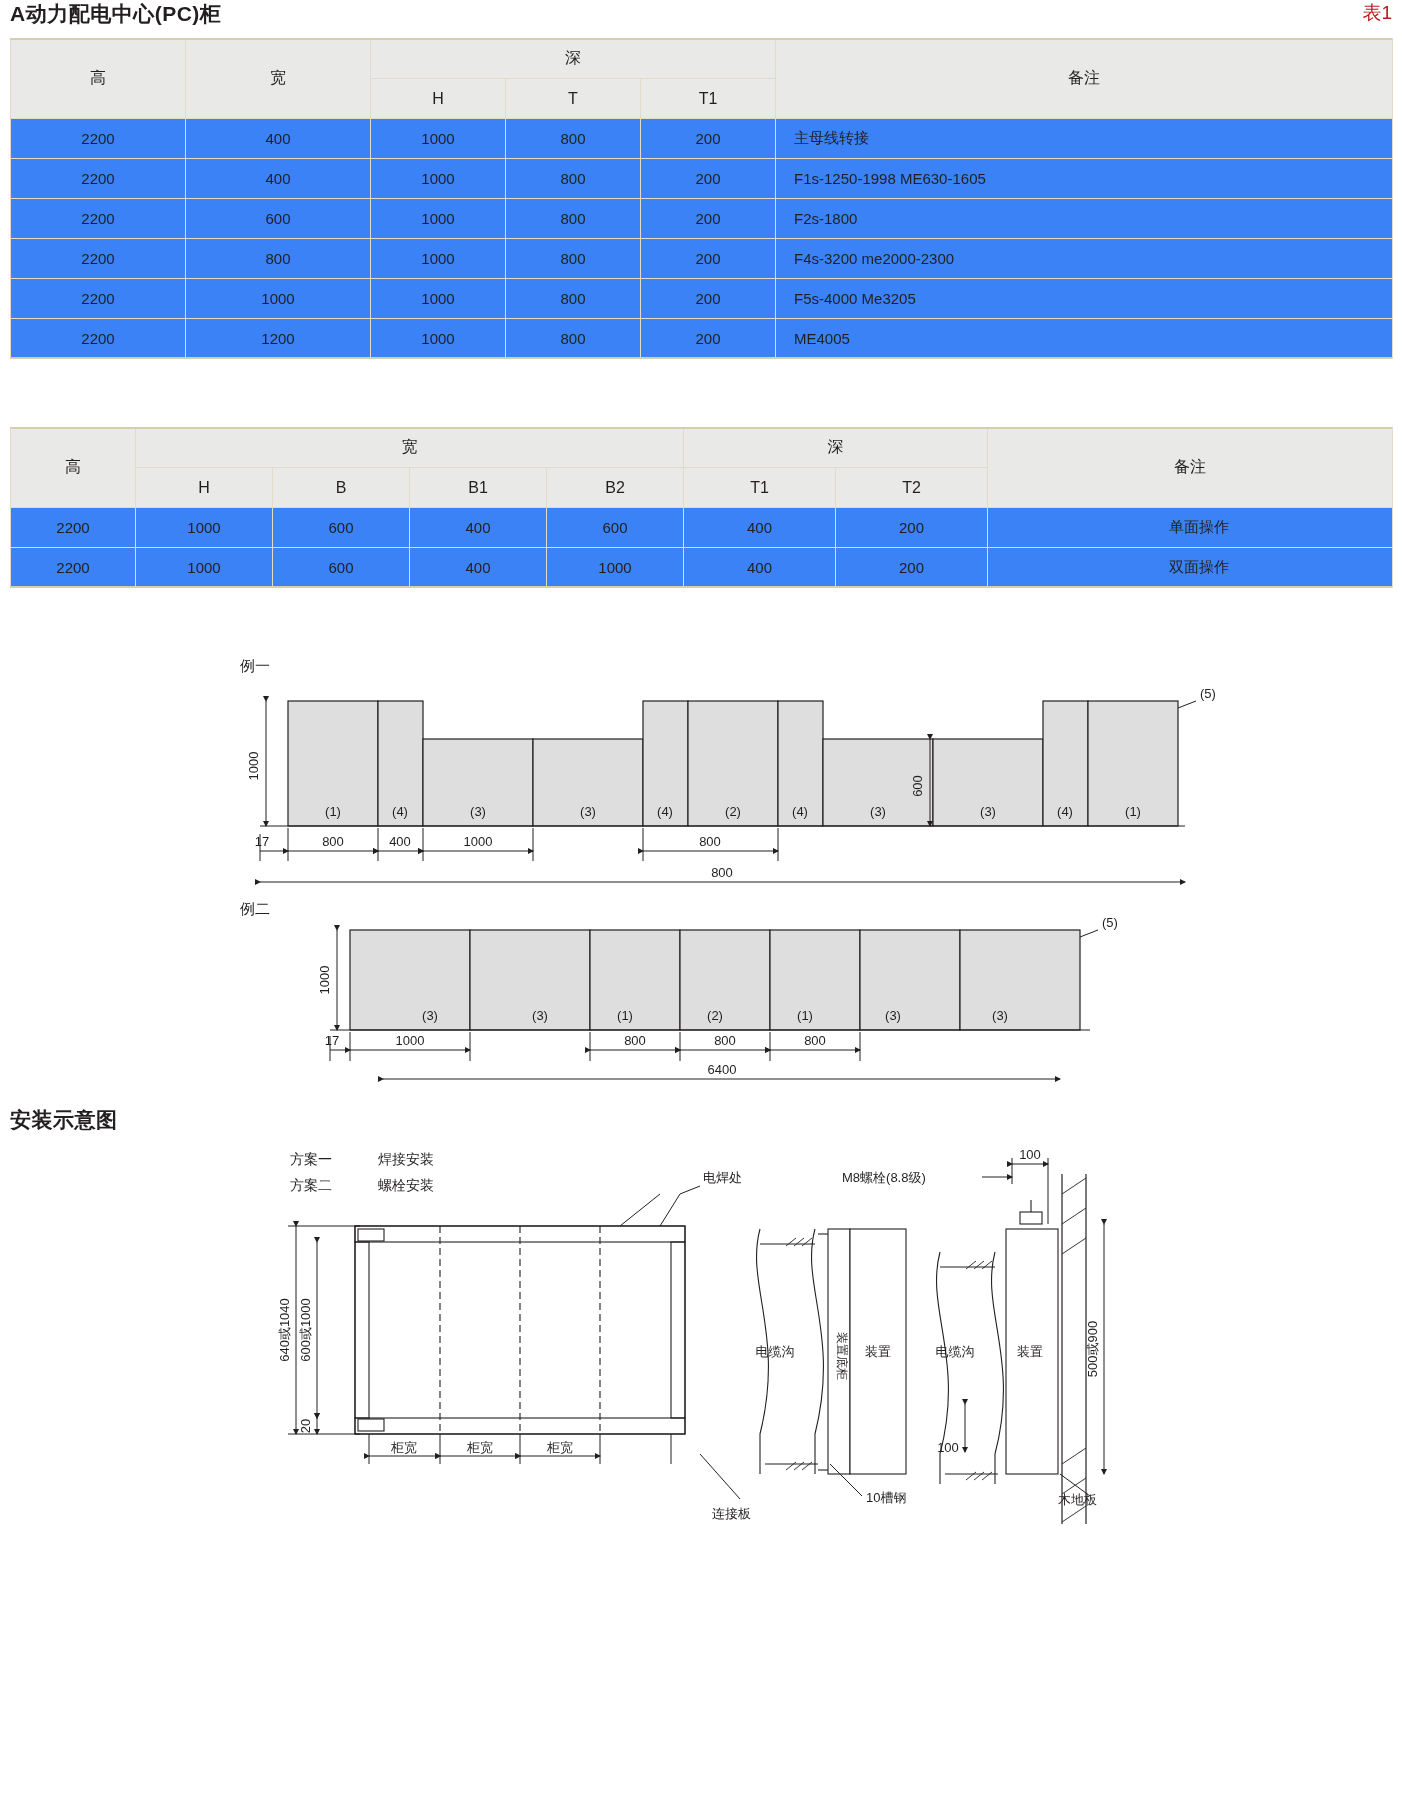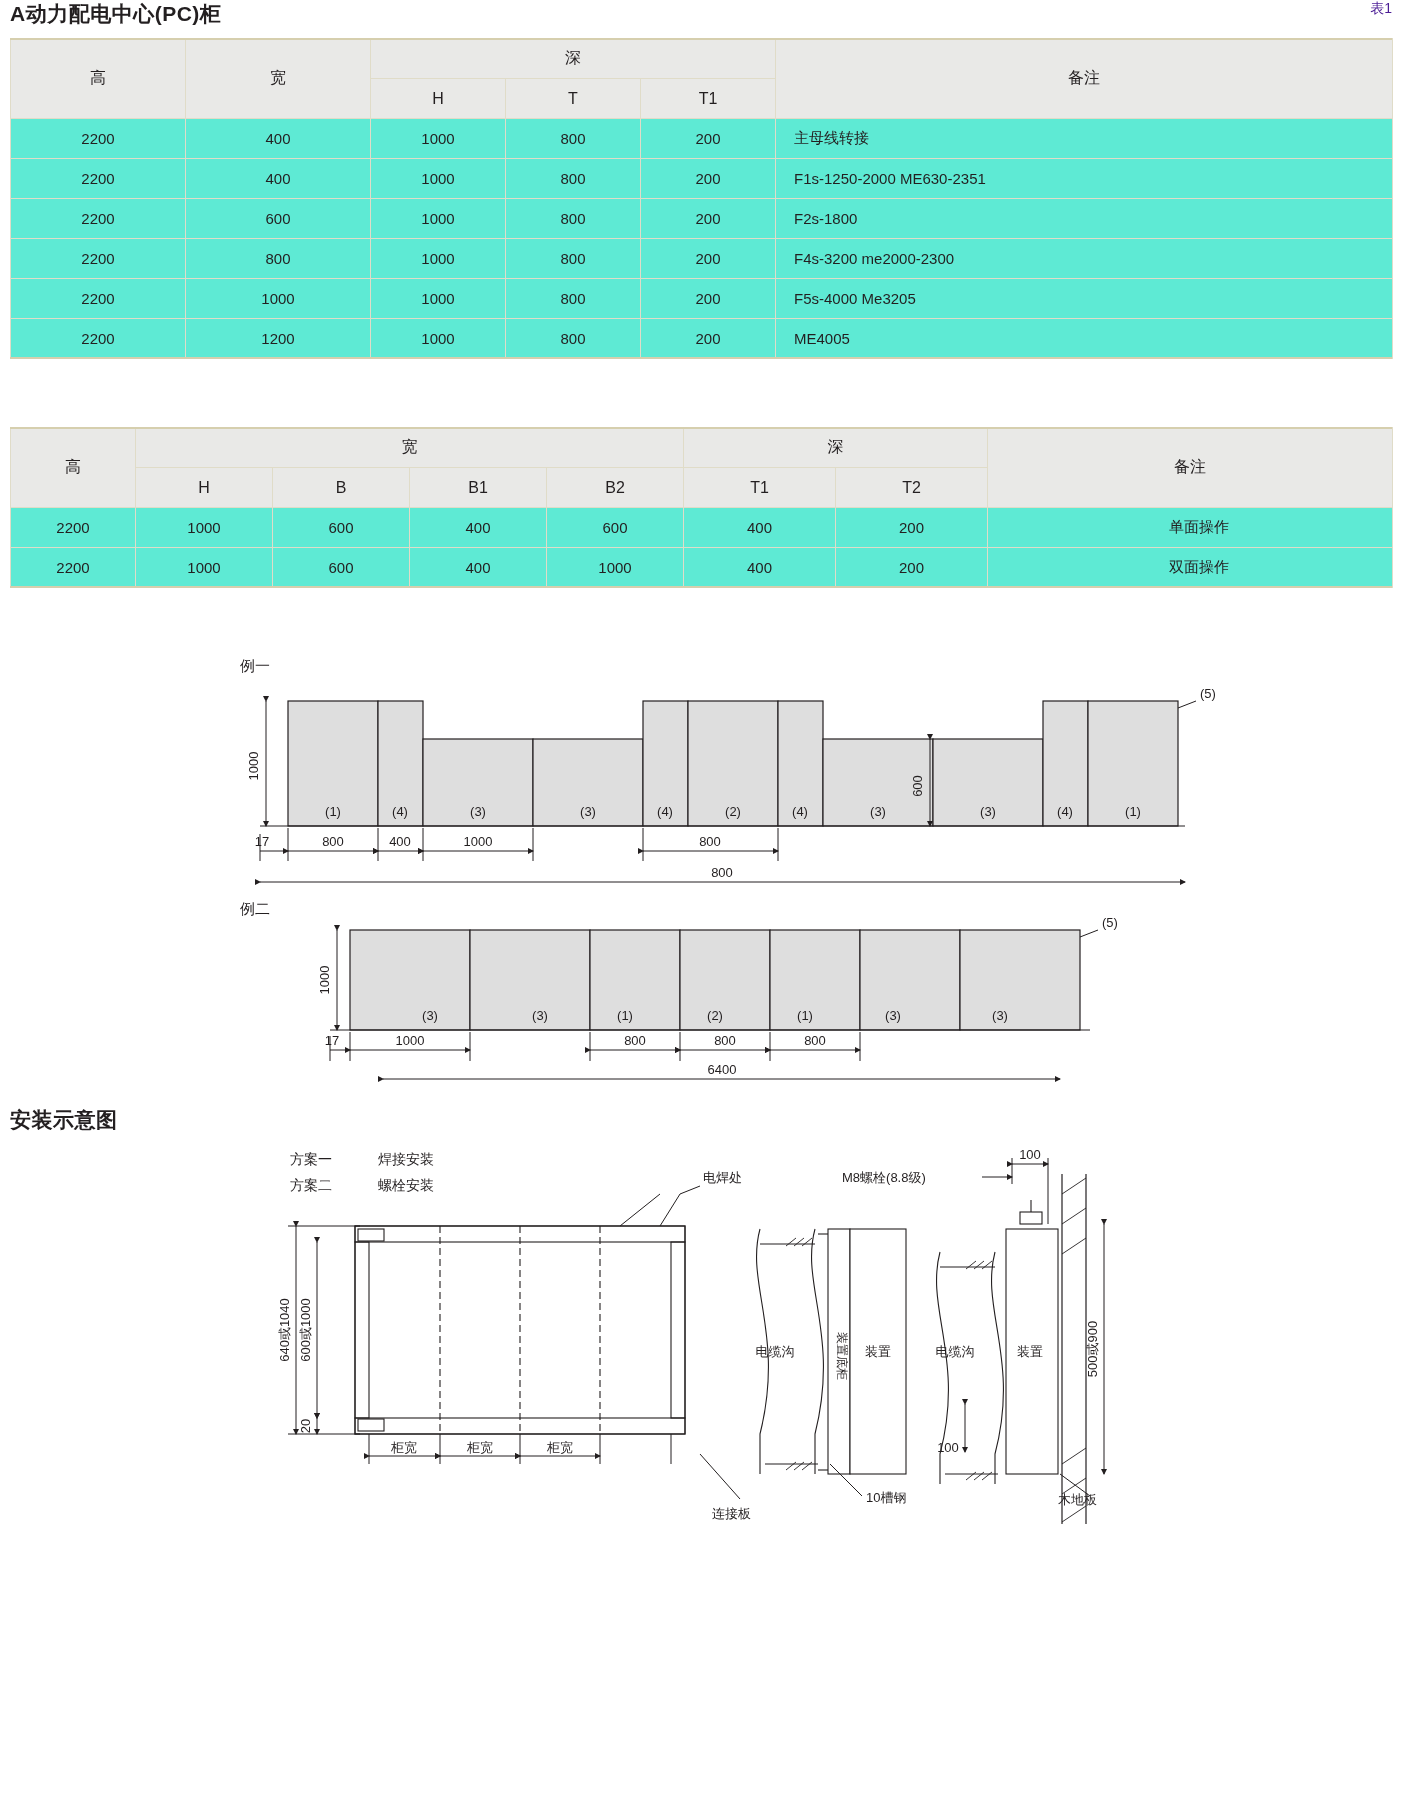--- a/index.html
+++ b/index.html
@@ -29,22 +29,22 @@
     margin: 0;
     padding: 0 0 0 10px;
     letter-spacing: 0.5px;
   }
   .title-row {
     display: flex;
     justify-content: space-between;
     padding-right: 10px;
   }
   .table-tag {
-    font-size: 14px;
-    color: #4c1d95;
+    font-size: 19px;
+    color: #b91c1c;
     padding-bottom: 2px;
   }
 
   
   table.spec {
     border-collapse: collapse;
     width: 1382px;
     margin: 10px 10px 0 10px;
     font-size: 15px;
     table-layout: fixed;
@@ -55,21 +55,21 @@
     color: #231f20;
     font-weight: normal;
     padding: 0;
     height: 39px;
   }
   table.spec thead th {
     background: #e9e9e7;
     font-size: 16px;
   }
   table.spec tbody td {
-    background: #5eead4;
+    background: #3b82f6;
     font-size: 15px;
   }
   table.spec .remark-cell {
     text-align: left;
     padding-left: 18px;
     font-size: 15px;
   }
   table.spec .remark-center {
     text-align: center;
   }
@@ -140,21 +140,21 @@
             <td>800</td>
             <td>200</td>
             <td class="remark-cell">主母线转接</td>
           </tr>
           <tr>
             <td>2200</td>
             <td>400</td>
             <td>1000</td>
             <td>800</td>
             <td>200</td>
-            <td class="remark-cell">F1s-1250-2000 ME630-2351</td>
+            <td class="remark-cell">F1s-1250-1998 ME630-1605</td>
           </tr>
           <tr>
             <td>2200</td>
             <td>600</td>
             <td>1000</td>
             <td>800</td>
             <td>200</td>
             <td class="remark-cell">F2s-1800</td>
           </tr>
           <tr>

